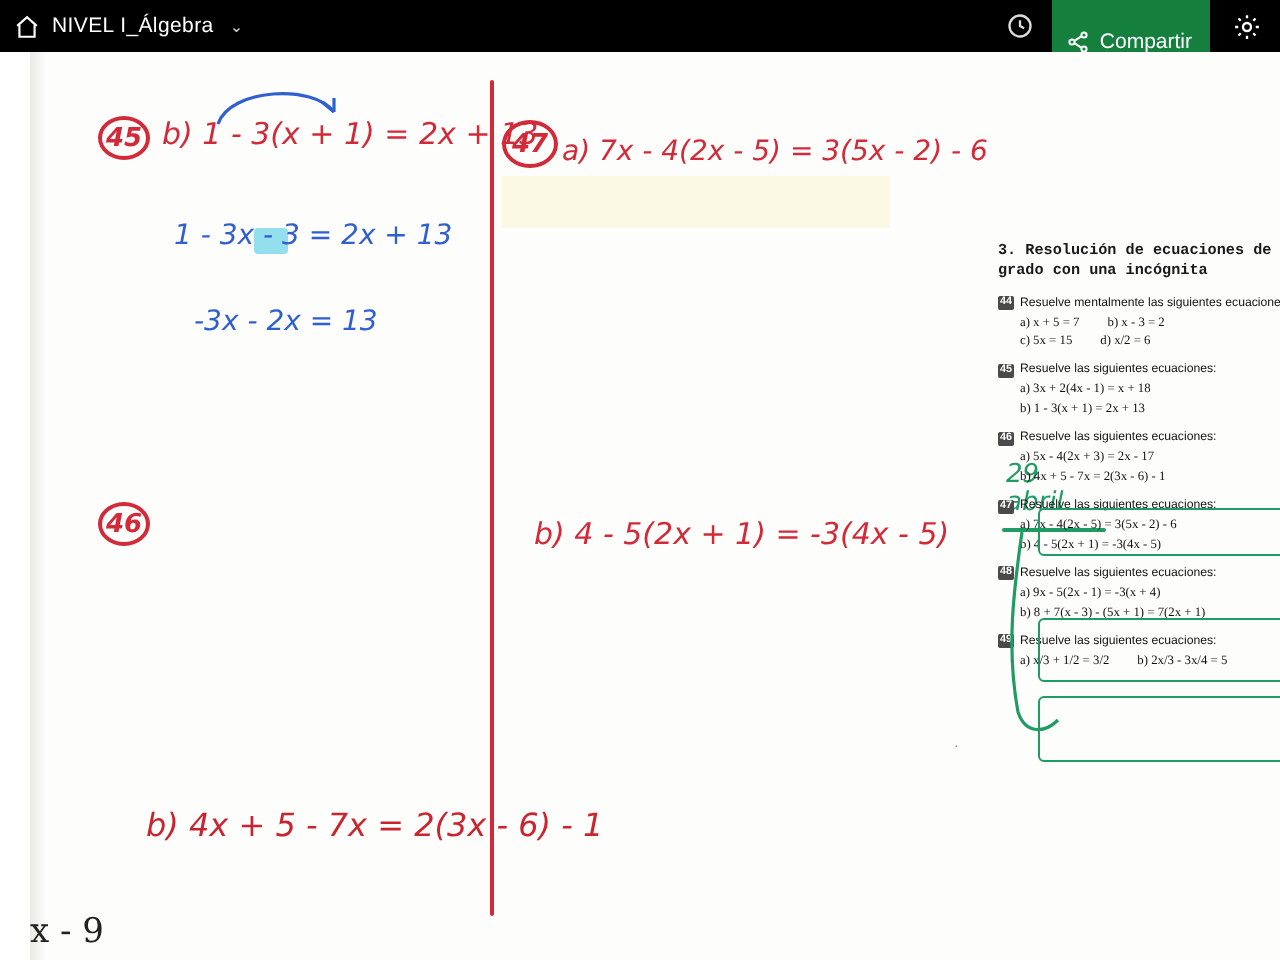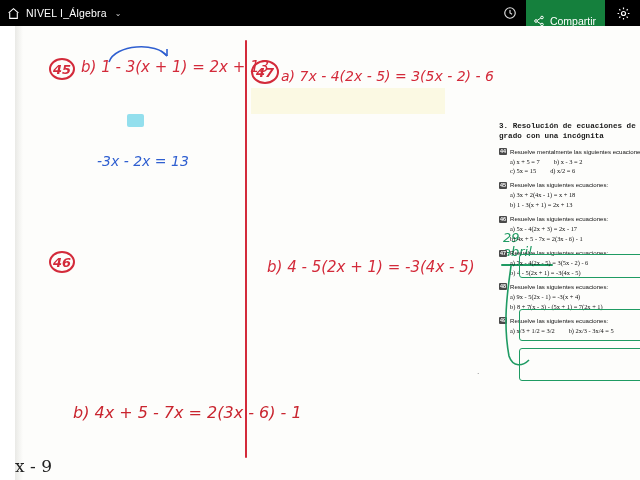--- a/index.html
+++ b/index.html
@@ -217,20 +217,21 @@
   <div class="circle-num" style="left:34px; top:32px; width:26px; height:22px; font-size:13px;">45</div>
 
   <div class="hand red" style="left:66px; top:33px; font-size:15px;">b) 1 - 3(x + 1) = 2x + 13</div>
 
   <svg class="arc" style="left:90px; top:14px; width:70px; height:24px;" viewBox="0 0 70 24" fill="none" stroke="#2f5fd0" stroke-width="1.6">
     <path d="M4 22 C10 4, 52 2, 62 16"></path>
     <path d="M62 16 L56 11 M62 16 L62 9"></path>
   </svg>
 
   <div class="hl" style="left:112px; top:88px; width:17px; height:13px;"></div>
+  <div class="hand blue" style="left:72px; top:85px; font-size:14px;">1 - 3x - 3 = 2x + 13</div>
 
   <div class="hand blue" style="left:82px; top:128px; font-size:14px;">-3x - 2x = 13</div>
 
   <div class="circle-num" style="left:34px; top:225px; width:26px; height:22px; font-size:13px;">46</div>
 
 
   <div class="hand dark" style="left:58px; top:378px; font-size:16px;">b) 4x + 5 - 7x = 2(3x - 6) - 1</div>
 
   <div class="circle-num" style="left:236px; top:34px; width:28px; height:24px; font-size:13px;">47</div>
 

